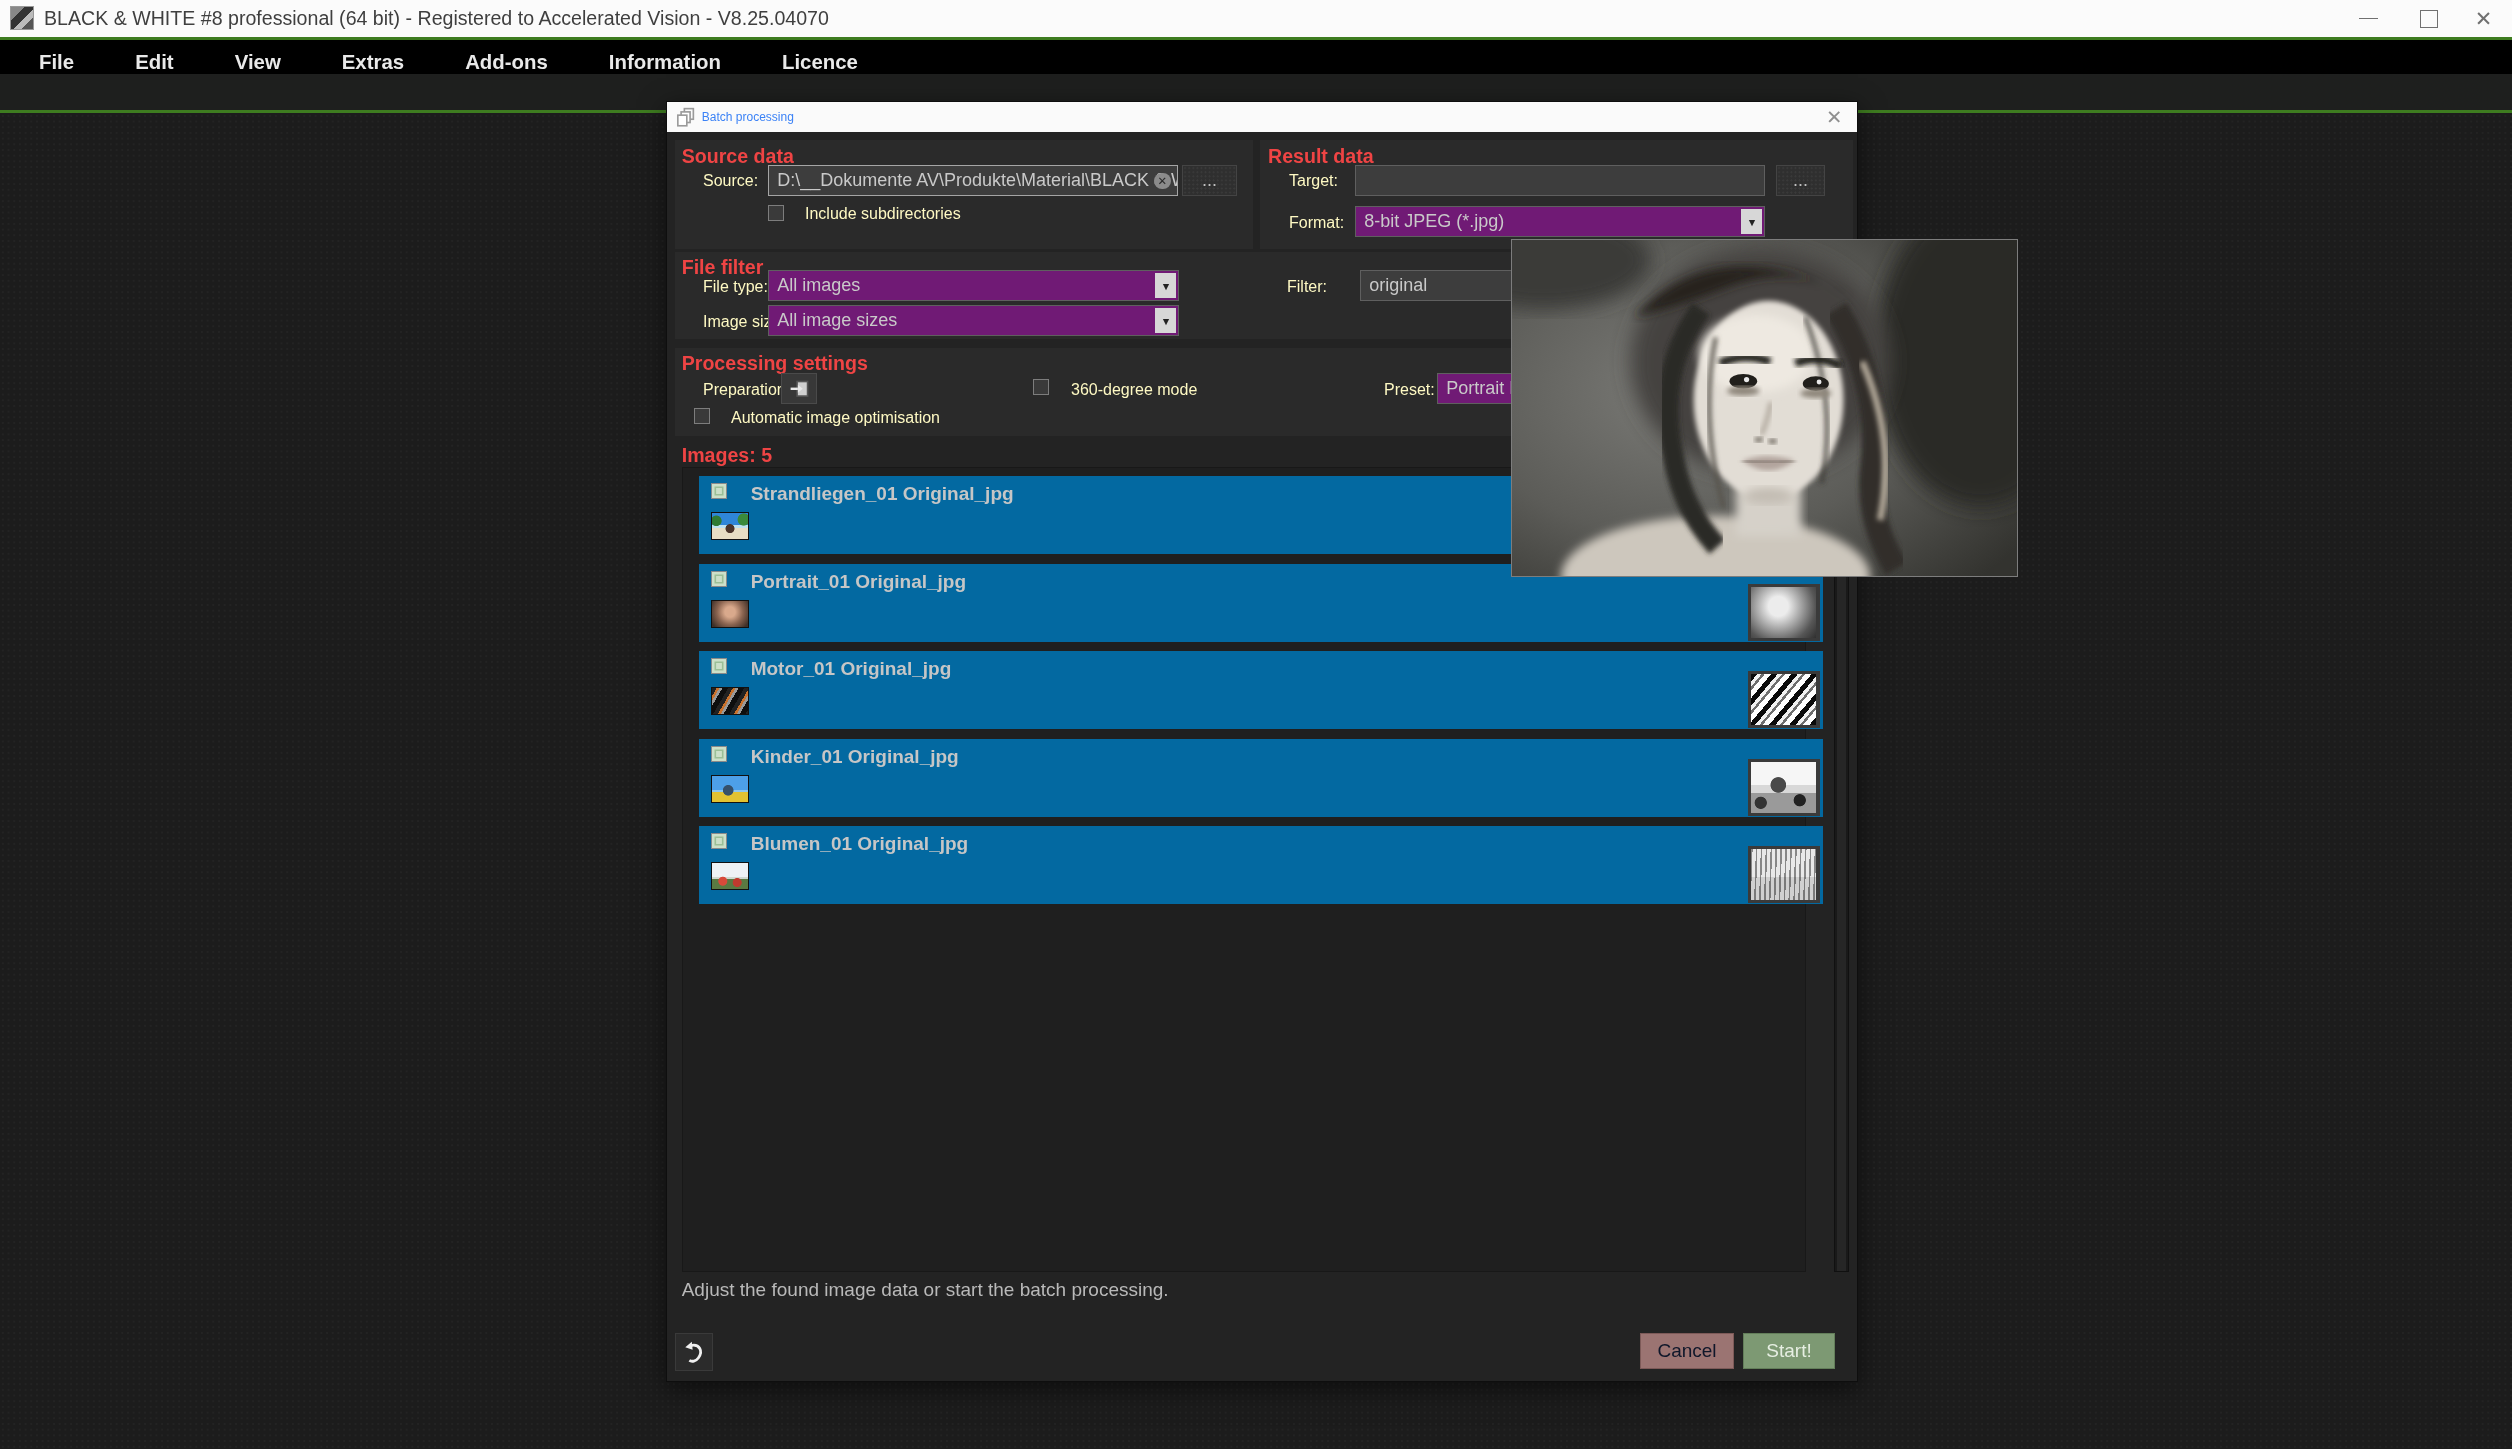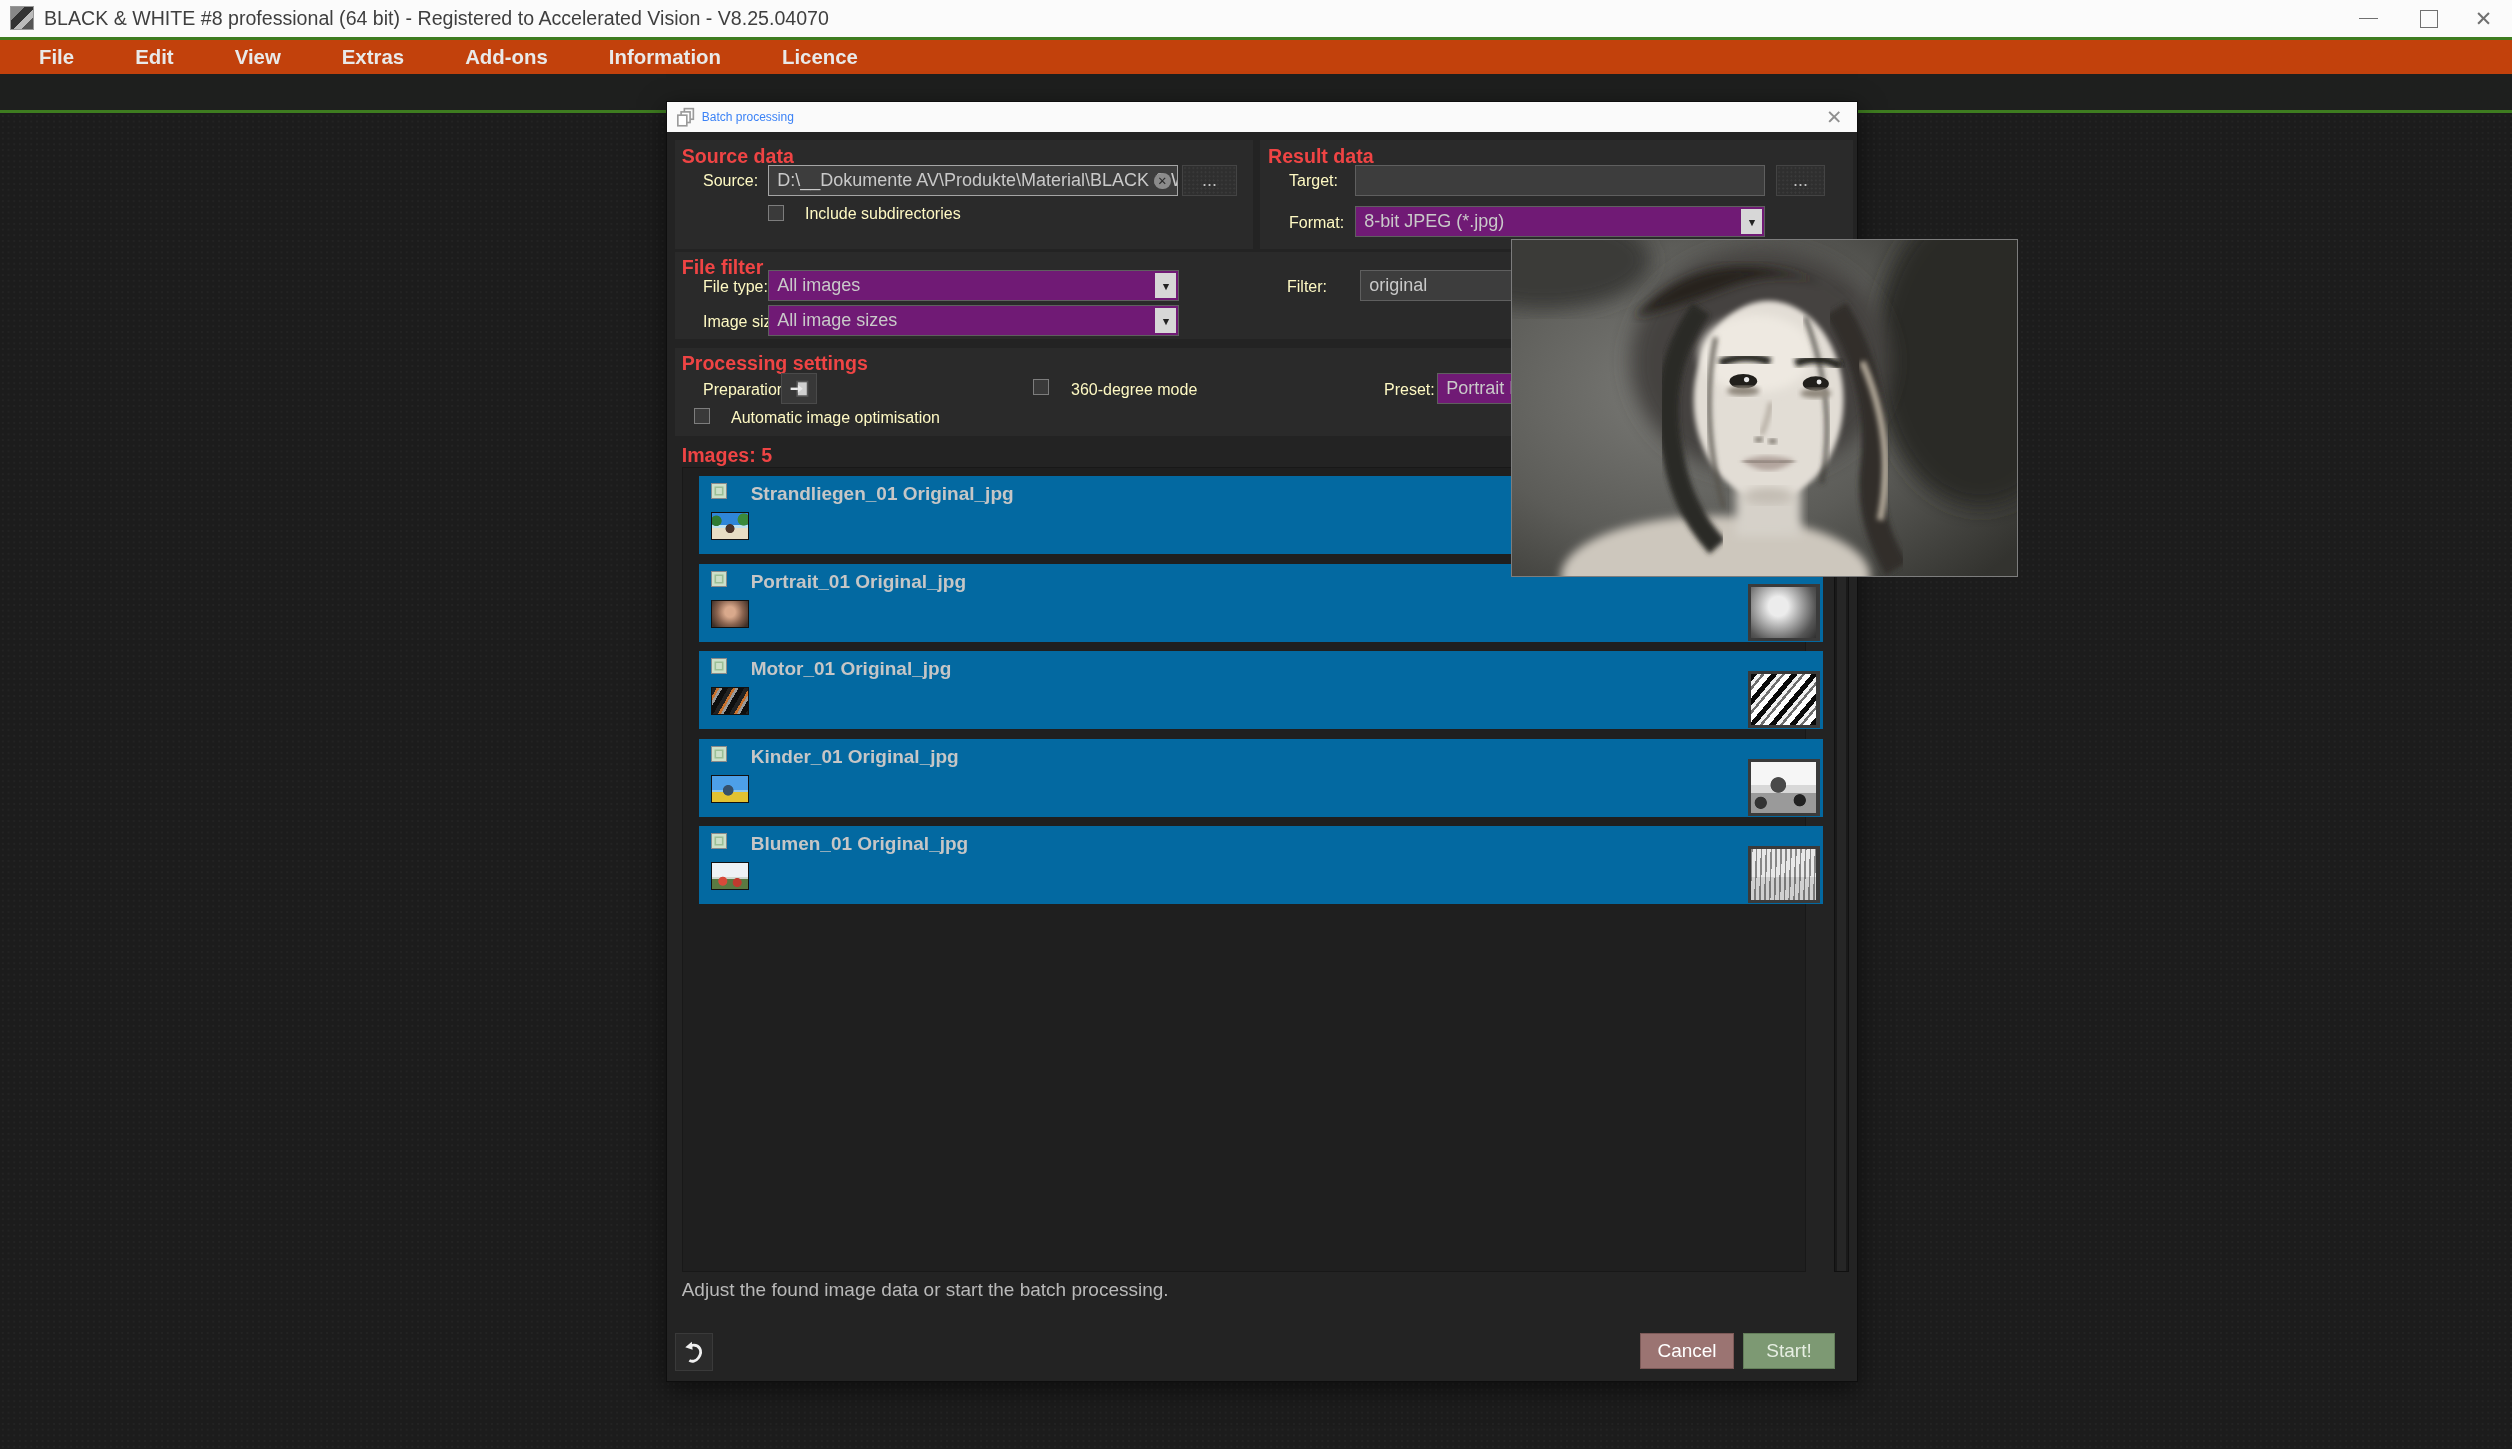--- a/index.html
+++ b/index.html
@@ -15,22 +15,22 @@
   #win-title { left:44px; top:7.4px; font-size:19.6px; color:#3f3f3f; white-space:nowrap;text-align:center; }
   .winbtn { top:0; width:57px; height:37px; display:flex; align-items:center; justify-content:center;
             color:#707070; font-size:21px; }
   #btn-min { left:2340px; } #btn-max { left:2400px; } #btn-close { left:2455px; }
   #btn-max .sq { width:18px; height:18px; border:1.6px solid #707070; }
   #btn-min .mn { width:19.6px; height:1.6px; background:#707070; }
 
   .green-line { left:0; width:2512px; background:#3e7c20; }
   #gl1 { top:37px; height:3.3px; } #gl2 { top:110px; height:2.5px; }
 
-  #menubar { left:0; top:40px; width:2512px; height:34px; background:#c2410c;
-             display:flex; align-items:center; padding-left:39px; gap:61px; }
+  #menubar { left:0; top:40px; width:2512px; height:34px; background:#000000;
+             display:flex; align-items:flex-end; padding-left:39px; gap:61px; }
   .menu-item { color:#e9e9e9; font-weight:bold; font-size:20.4px; cursor:default; }
 
   #toolbar { left:0; top:74px; width:2512px; height:36px; background:#1e1f1e; }
   #drag-dots { left:5.7px; top:78px; width:3.3px; height:31px;
     background-image:radial-gradient(circle,#6a6a6a 1px,transparent 1.2px);
     background-size:3.3px 5.7px; }
   .tbtn { top:77px; height:26px; display:flex; align-items:center; justify-content:center; }
   #tb-logo { left:18px; width:46px; background:#4fa02c; border:0.8px solid #63b23d; }
   .tico { width:28px; height:24.5px; }
 
@@ -119,21 +119,21 @@
   
   #status-text { left:14.7px; top:1177px; color:#b9b9b9; font-size:19px; }
   #progress { left:14.7px; top:1202px; width:1163px; height:24.5px; background:#2e2e2e; border:0.8px solid #555; }
   #progress-fill { position:absolute; left:0; top:0; bottom:0; background:linear-gradient(#454545,#3a3a3a); }
   #progress-label { position:absolute; left:0; right:0; top:2.5px; text-align:center; color:#f2f2f2;
                     font-weight:bold; font-size:16.4px; }
   #undo-btn { left:8.2px; top:1231px; width:38px; height:38px; background:#2b2b2b; border:0.8px solid #3a3a3a;
               display:flex; align-items:center; justify-content:center; }
   .action-btn { top:1231px; height:36px; display:flex; align-items:center; justify-content:center;
                 font-size:19px; }
-  #cancel-btn { left:973px; width:94px; background:#9b7472; color:#ffffff; border:0.8px solid #7d5a58; }
+  #cancel-btn { left:973px; width:94px; background:#9b7472; color:#0f172a; border:0.8px solid #7d5a58; }
   #start-btn  { left:1076px; width:92px; background:#7d9973; color:#e6eee2; border:0.8px solid #637e5a; }
 
   
   #preview { left:1511px; top:239px; width:507px; height:338px; border:1.6px solid #7d7d7d;
              z-index:30; background:#555; }
   #preview svg { display:block; width:100%; height:100%; }
 </style>
 </head>
 <body>
 

